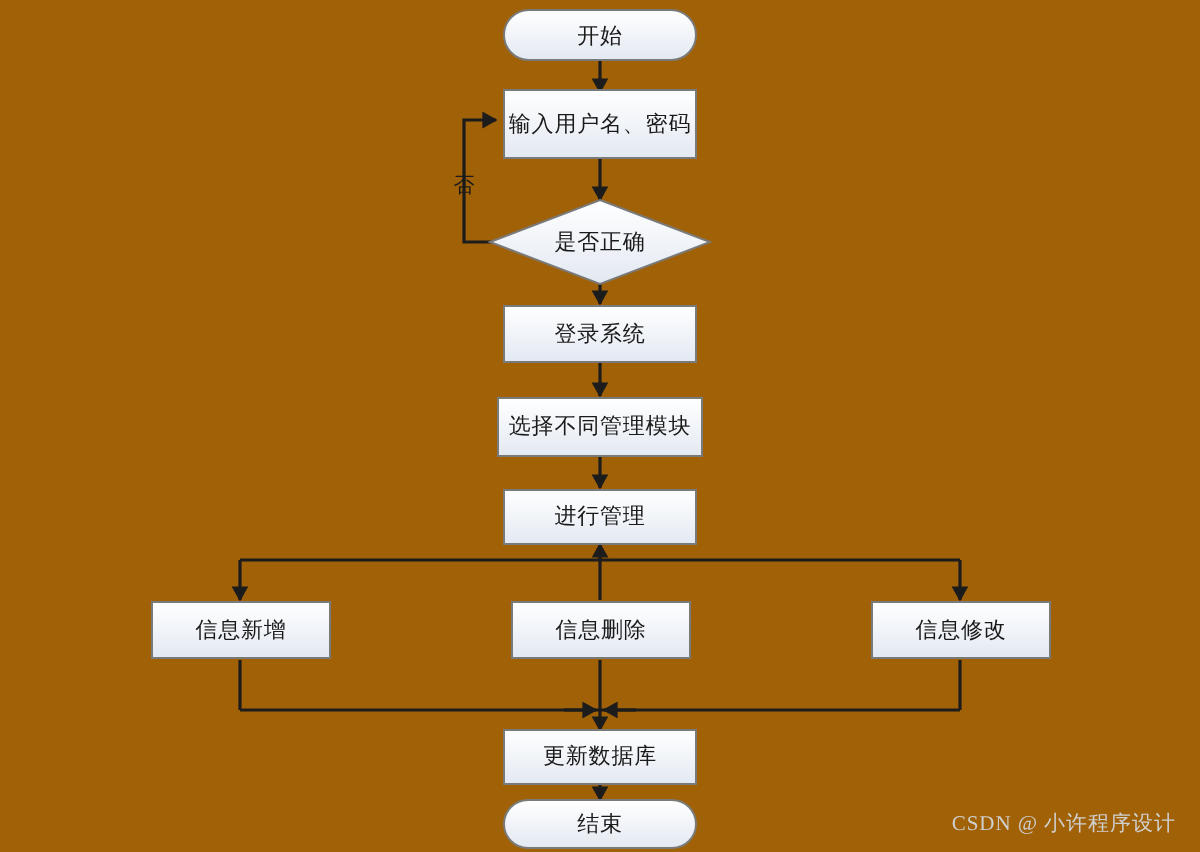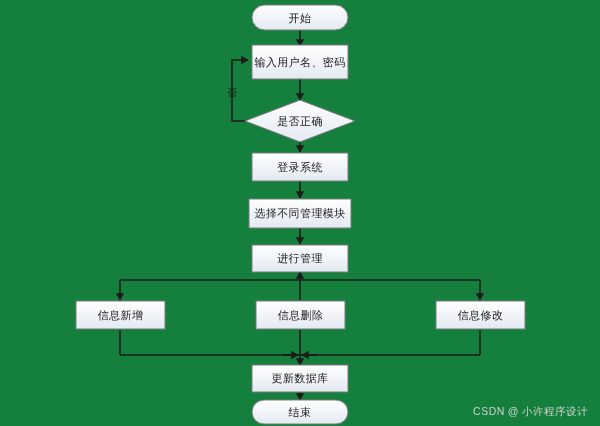--- a/index.html
+++ b/index.html
@@ -7,21 +7,21 @@
     padding: 0;
     background: #ffffff;
   }
   body {
     font-family: "DejaVu Sans", "Liberation Sans", sans-serif;
   }
   #flow-canvas {
     position: relative;
     width: 600px;
     height: 426px;
-    background: #15803d;
+    background: #a16207;
     overflow: hidden;
   }
   #flow-svg {
     position: absolute;
     left: 0;
     top: 0;
     width: 600px;
     height: 426px;
   }
   .node-label {
@@ -51,21 +51,21 @@
   .diamond-stroke {
     stroke: #7a7a7a;
     stroke-width: 1;
   }
   .watermark {
     position: absolute;
     right: 12px;
     bottom: 7px;
     font-size: 10.5px;
     color: #cfcfcf;
-    font-family: Liberation Sans, sans-serif;
+    font-family: Liberation Serif, serif;
     white-space: nowrap;
     letter-spacing: 0.5px;
     user-select: none;
   }
   .watermark .wm-mark {
     margin: 0 3px;
   }
 </style>
 </head>
 <body>

